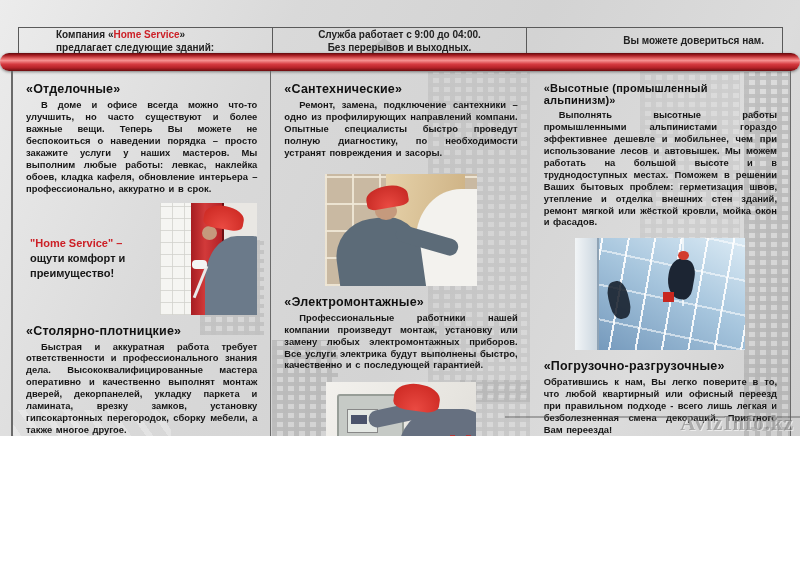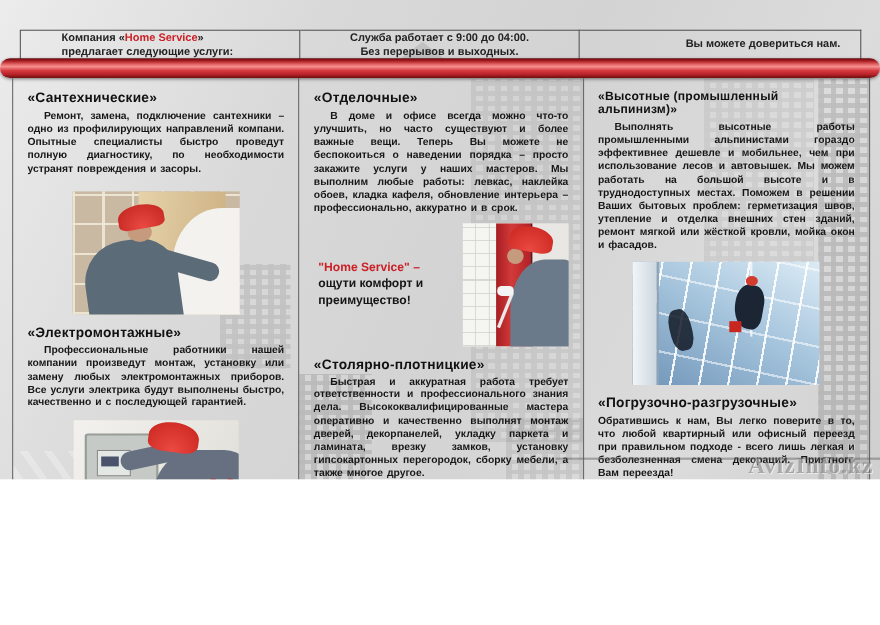--- a/index.html
+++ b/index.html
@@ -157,66 +157,35 @@
   <div class="bldg b3"></div>
   <div class="bldg b4"></div>
   <div class="bldg b5"></div>
   <div class="bldg b6"></div>
   <div class="streaks"></div>
   <div class="fold-triangle"></div>
 
   <div class="header-row">
     <div class="hcell hc1">
       <div><span>Компания «</span><span class="red">Home Service</span><span>»</span></div>
-      <div>предлагает следующие услуги:</div>
+      <div>предлагает следующие зданий:</div>
     </div>
     <div class="hcell hc2">
       <div>Служба работает с 9:00 до 04:00.</div>
       <div>Без перерывов и выходных.</div>
     </div>
     <div class="hcell hc3">
       <div>Вы можете довериться нам.</div>
     </div>
   </div>
 
   <div class="red-bar"></div>
 
   <div class="panels">
 
-    <section class="panel">
-      <h2>«Сантехнические»</h2>
-      <p>Ремонт, замена, подключение сантехники – одно из профилирующих направлений компани. Опытные специалисты быстро проведут полную диагностику, по необходимости устранят повреждения и засоры.</p>
-
-      <div class="photo ph-plumber">
-        <div class="pl-cabinet"></div>
-        <div class="pl-sink"></div>
-        <div class="pl-body"></div>
-        <div class="pl-arm"></div>
-        <div class="pl-head"></div>
-        <div class="pl-cap"></div>
-      </div>
-
-      <h2>«Электромонтажные»</h2>
-      <p>Профессиональные работники нашей компании произведут монтаж, установку или замену любых электромонтажных приборов. Все услуги электрика будут выполнены быстро, качественно и с последующей гарантией.</p>
-
-      <div class="photo ph-electrician">
-        <div class="el-box">
-          <div class="el-display">
-            <div class="el-lcd"></div>
-          </div>
-          <div class="el-breakers"></div>
-        </div>
-        <div class="el-wire"></div>
-        <div class="el-body"></div>
-        <div class="el-spots"></div>
-        <div class="el-arm"></div>
-        <div class="el-cap"></div>
-      </div>
-    </section>
-
     <section class="panel mid">
       <h2>«Отделочные»</h2>
       <p>В доме и офисе всегда можно что-то улучшить, но часто существуют и более важные вещи. Теперь Вы можете не беспокоиться о наведении порядка – просто закажите услуги у наших мастеров. Мы выполним любые работы: левкас, наклейка обоев, кладка кафеля, обновление интерьера – профессионально, аккуратно и в срок.</p>
 
       <div class="slogan-row">
         <div class="slogan">
           <span class="red">"Home Service" –</span><br>
           <span>ощути комфорт и преимущество!</span>
         </div>
         <div class="photo ph-painter">
@@ -233,20 +202,51 @@
       <h2>«Столярно-плотницкие»</h2>
       <p>Быстрая и аккуратная работа требует ответственности и профессионального знания дела. Высококвалифицированные мастера оперативно и качественно выполнят монтаж дверей, декорпанелей, укладку паркета и ламината, врезку замков, установку гипсокартонных перегородок, сборку мебели, а также многое другое.</p>
 
       <div class="photo ph-carpenter">
         <div class="ca-wall"></div>
         <div class="ca-body"></div>
         <div class="ca-marks"></div>
         <div class="ca-cap"></div>
         <div class="ca-tool"></div>
         <div class="ca-drill"></div>
+      </div>
+    </section>
+
+    <section class="panel">
+      <h2>«Сантехнические»</h2>
+      <p>Ремонт, замена, подключение сантехники – одно из профилирующих направлений компани. Опытные специалисты быстро проведут полную диагностику, по необходимости устранят повреждения и засоры.</p>
+
+      <div class="photo ph-plumber">
+        <div class="pl-cabinet"></div>
+        <div class="pl-sink"></div>
+        <div class="pl-body"></div>
+        <div class="pl-arm"></div>
+        <div class="pl-head"></div>
+        <div class="pl-cap"></div>
+      </div>
+
+      <h2>«Электромонтажные»</h2>
+      <p>Профессиональные работники нашей компании произведут монтаж, установку или замену любых электромонтажных приборов. Все услуги электрика будут выполнены быстро, качественно и с последующей гарантией.</p>
+
+      <div class="photo ph-electrician">
+        <div class="el-box">
+          <div class="el-display">
+            <div class="el-lcd"></div>
+          </div>
+          <div class="el-breakers"></div>
+        </div>
+        <div class="el-wire"></div>
+        <div class="el-body"></div>
+        <div class="el-spots"></div>
+        <div class="el-arm"></div>
+        <div class="el-cap"></div>
       </div>
     </section>
 
     <section class="panel">
       <h2 class="small">«Высотные (промышленный альпинизм)»</h2>
       <p>Выполнять высотные работы промышленными альпинистами гораздо эффективнее дешевле и мобильнее, чем при использование лесов и автовышек. Мы можем работать на большой высоте и в труднодоступных местах. Поможем в решении Ваших бытовых проблем: герметизация швов, утепление и отделка внешних стен зданий, ремонт мягкой или жёсткой кровли, мойка окон и фасадов.</p>
 
       <div class="photo ph-climber">
         <div class="cl-grid"></div>
         <div class="cl-frame"></div>

